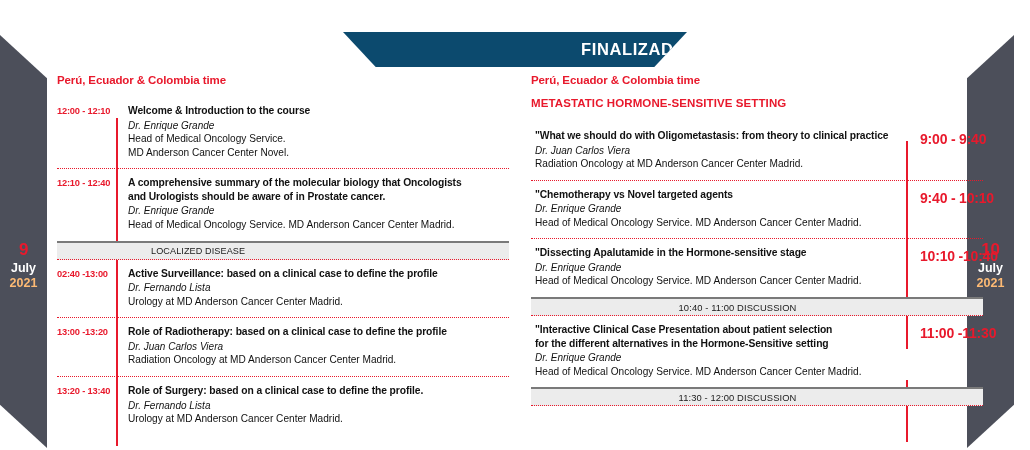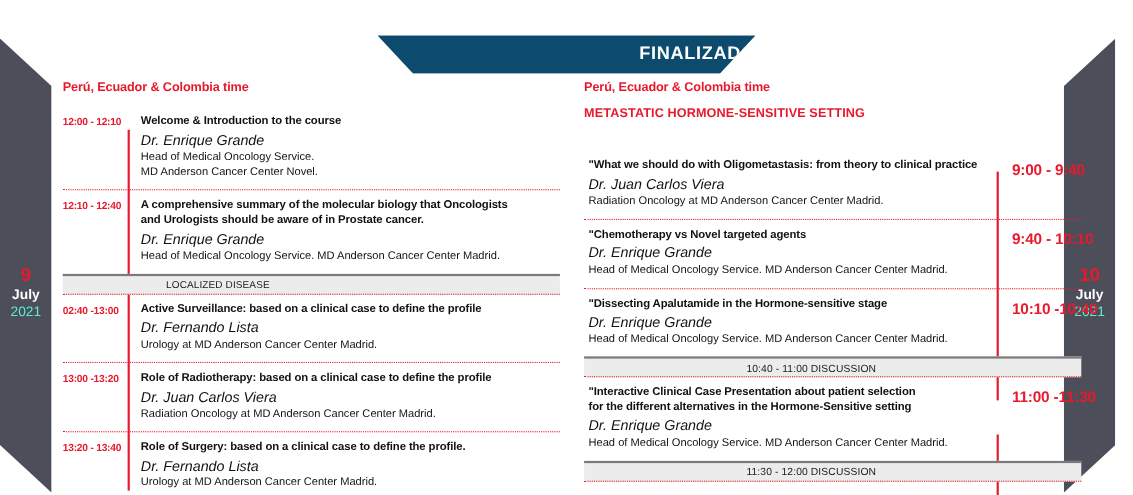--- a/index.html
+++ b/index.html
@@ -26,21 +26,21 @@
   .date-inner {
     position: absolute;
     left: 0; right: 0;
     top: 205px;
     line-height: 1.22;
   }
   .date-day {
     font-size: 17px; font-weight: bold; color: #e8192c; letter-spacing: -0.3px;
   }
   .date-month { font-size: 12.5px; font-weight: bold; color: #ffffff; }
-  .date-year  { font-size: 12.5px; font-weight: normal; color: #5eead4; }
+  .date-year  { font-size: 12.5px; font-weight: bold; color: #fdba74; }
 
   
   .banner {
     position: absolute;
     left: 343px; top: 32px;
     width: 344px; height: 35px;
     background: #0c4a6e;
     clip-path: polygon(0 0, 100% 0, 90.5% 100%, 9.5% 100%);
     display: flex; align-items: center; justify-content: flex-end;
   }
@@ -61,21 +61,21 @@
     font-size: 11.5px;
     font-weight: bold;
     margin-bottom: 11px;
     letter-spacing: -0.1px;
   }
   .section-head-red {
     color: #e8192c;
     font-size: 11.5px;
     font-weight: bold;
     letter-spacing: 0.1px;
-    margin-bottom: 28px;
+    margin-bottom: 13px;
   }
 
   
   .vrule {
     position: absolute;
     width: 2px;
     background: #e8192c;
   }
   .vrule.l { left: 59px;  top: 21px;  height: 328px; }
   .vrule.r { left: 375px; top: 19px;  height: 208px; }
@@ -121,21 +121,21 @@
   }
 
   .s-title {
     font-size: 10.3px;
     font-weight: bold;
     color: #111111;
     line-height: 1.32;
     letter-spacing: -0.1px;
   }
   .s-speaker {
-    font-size: 13px;
+    font-size: 10px;
     font-style: italic;
     color: #111111;
     line-height: 1.35;
     margin-top: 1px;
   }
   .s-affil {
     font-size: 10.1px;
     color: #111111;
     line-height: 1.35;
   }

